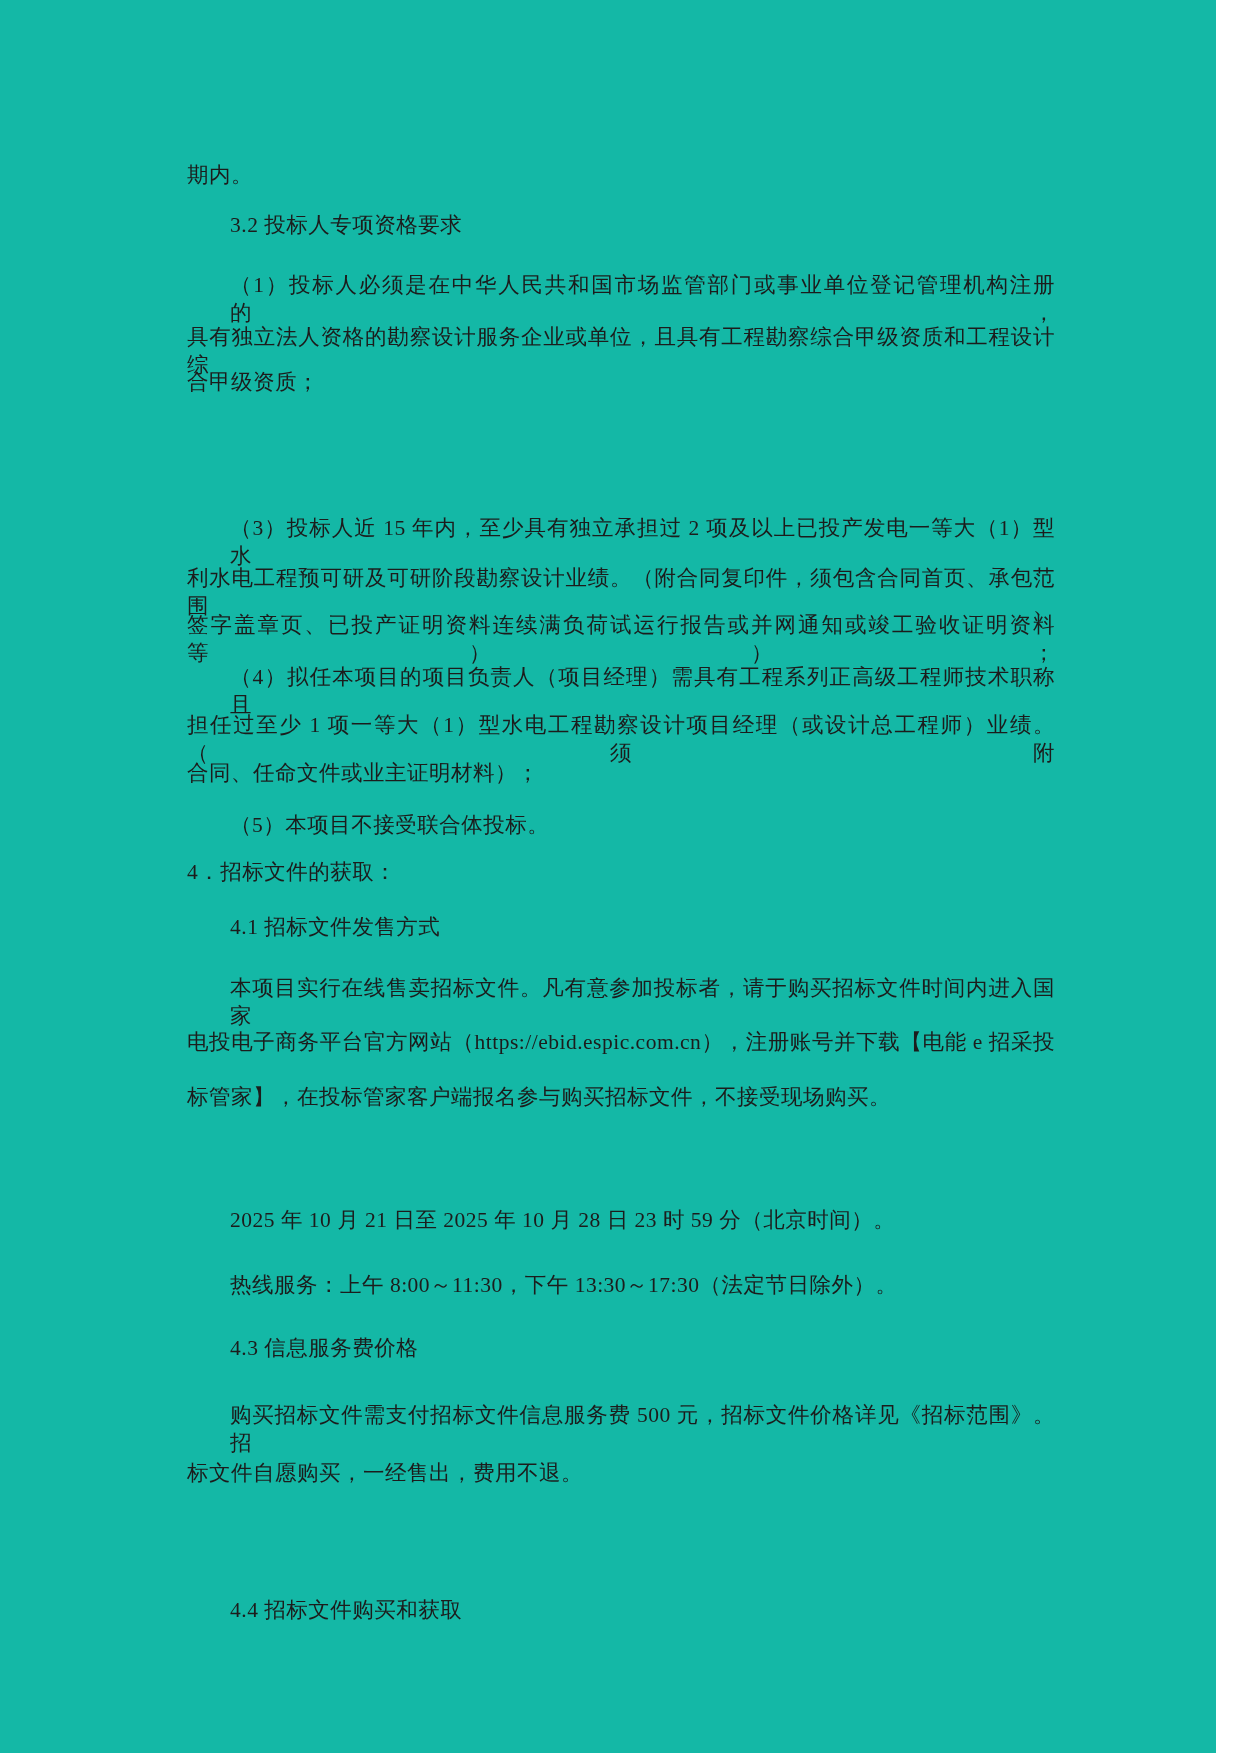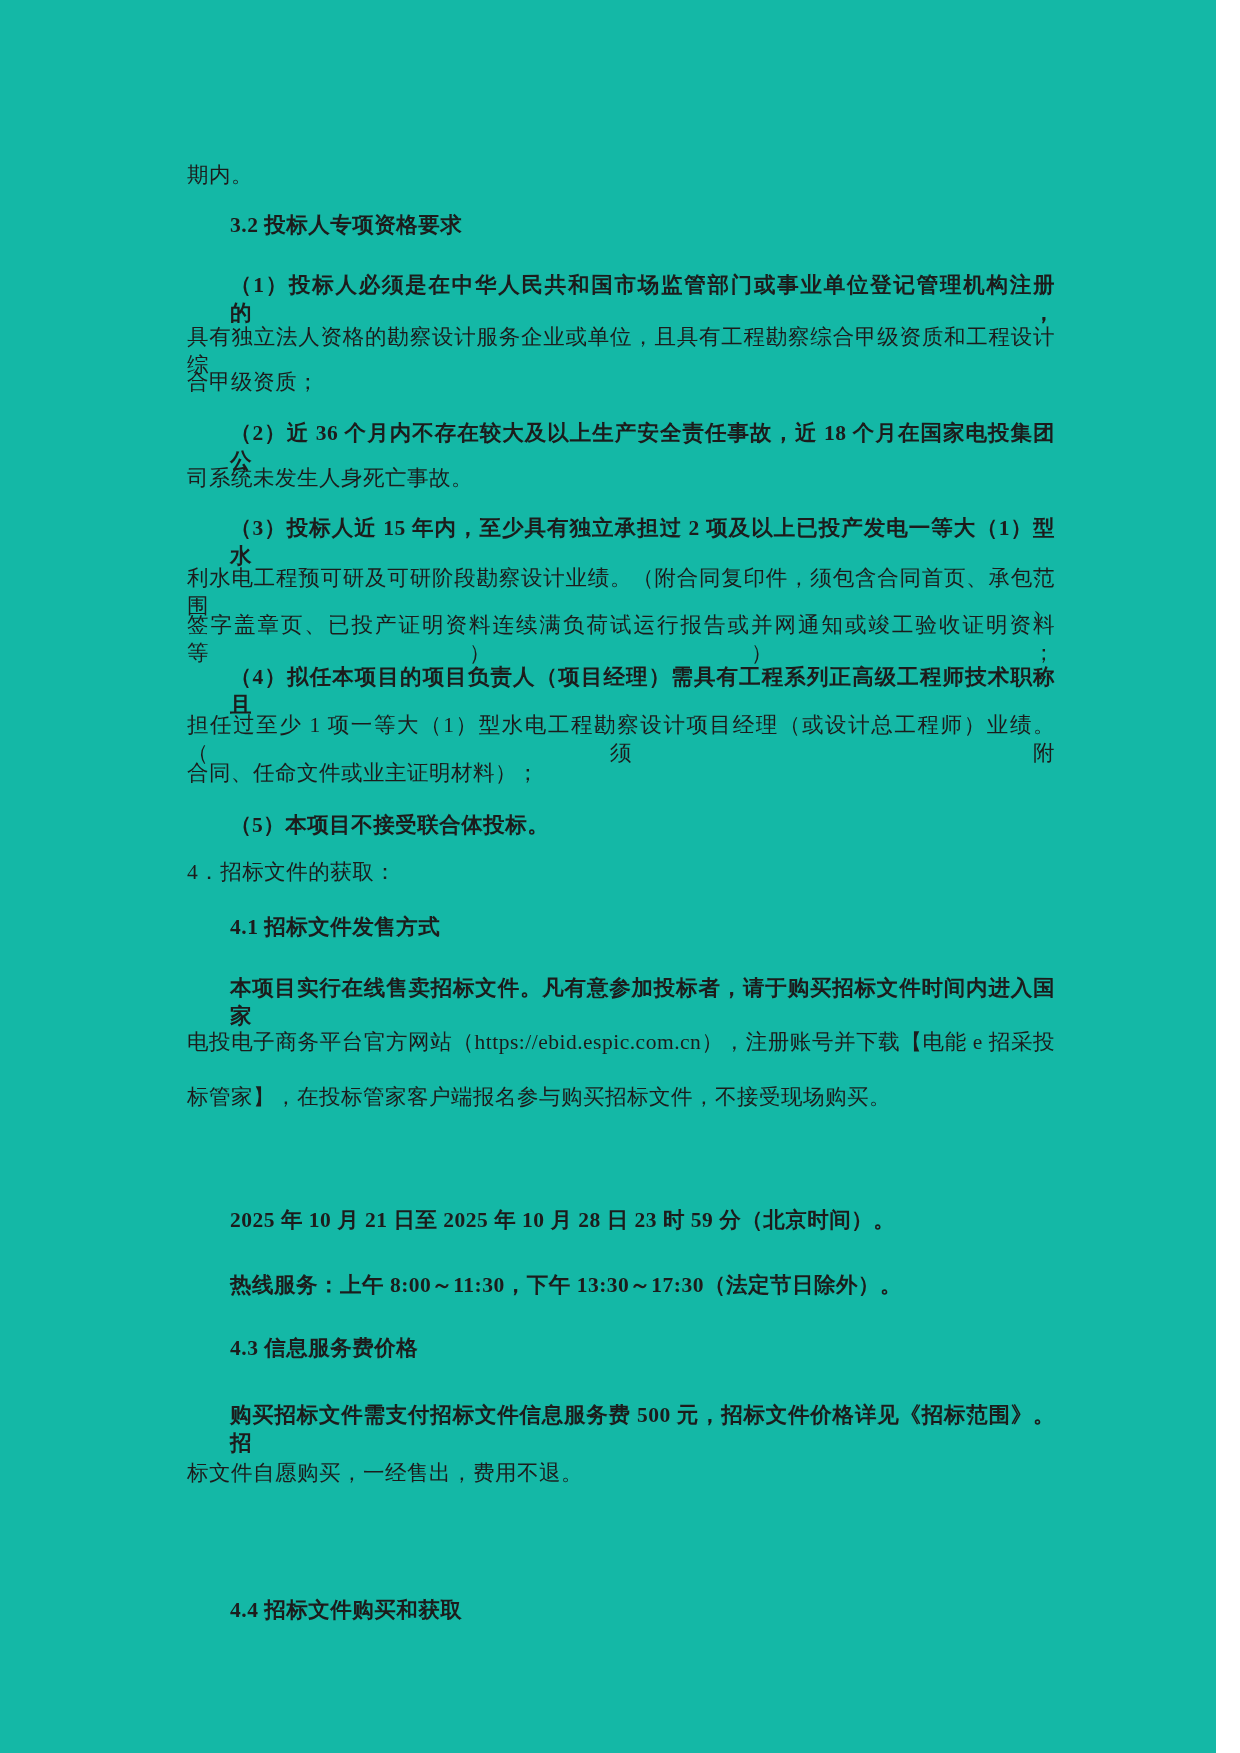--- a/index.html
+++ b/index.html
@@ -22,40 +22,38 @@
     left: 187px;
     width: 868px;
     box-sizing: border-box;
     font-size: 21.5px;
     line-height: 28px;
     height: 28px;
     white-space: nowrap;
     letter-spacing: 0.5px;
   }
   
-  .ind { padding-left: 43px; font-weight: bold; }
+  .ind { padding-left: 43px; }
   
   .jf {
     white-space: normal;
     text-align: justify;
     text-align-last: justify;
     text-justify: inter-character;
   }
 </style>
 </head>
 <body>
 
 <div class="page">
   <div class="line" style="top:161px">期内。</div>
   <div class="line ind" style="top:211px">3.2 投标人专项资格要求</div>
   <div class="line ind jf" style="top:271px">（1）投标人必须是在中华人民共和国市场监管部门或事业单位登记管理机构注册的，</div>
   <div class="line jf" style="top:323px">具有独立法人资格的勘察设计服务企业或单位，且具有工程勘察综合甲级资质和工程设计综</div>
   <div class="line" style="top:368px">合甲级资质；</div>
-  <div class="line ind jf" style="top:419px">（2）近 36 个月内不存在较大及以上生产安全责任事故，近 18 个月在国家电投集团公</div>
-  <div class="line" style="top:464px">司系统未发生人身死亡事故。</div>
   <div class="line ind jf" style="top:514px">（3）投标人近 15 年内，至少具有独立承担过 2 项及以上已投产发电一等大（1）型水</div>
   <div class="line jf" style="top:564px">利水电工程预可研及可研阶段勘察设计业绩。（附合同复印件，须包含合同首页、承包范围、</div>
   <div class="line jf" style="top:611px">签字盖章页、已投产证明资料连续满负荷试运行报告或并网通知或竣工验收证明资料等））；</div>
   <div class="line ind jf" style="top:663px">（4）拟任本项目的项目负责人（项目经理）需具有工程系列正高级工程师技术职称且</div>
   <div class="line jf" style="top:711px">担任过至少 1 项一等大（1）型水电工程勘察设计项目经理（或设计总工程师）业绩。（须附</div>
   <div class="line" style="top:759px">合同、任命文件或业主证明材料）；</div>
   <div class="line ind" style="top:811px">（5）本项目不接受联合体投标。</div>
   <div class="line" style="top:858px">4．招标文件的获取：</div>
   <div class="line ind" style="top:913px">4.1 招标文件发售方式</div>
   <div class="line ind jf" style="top:974px">本项目实行在线售卖招标文件。凡有意参加投标者，请于购买招标文件时间内进入国家</div>

